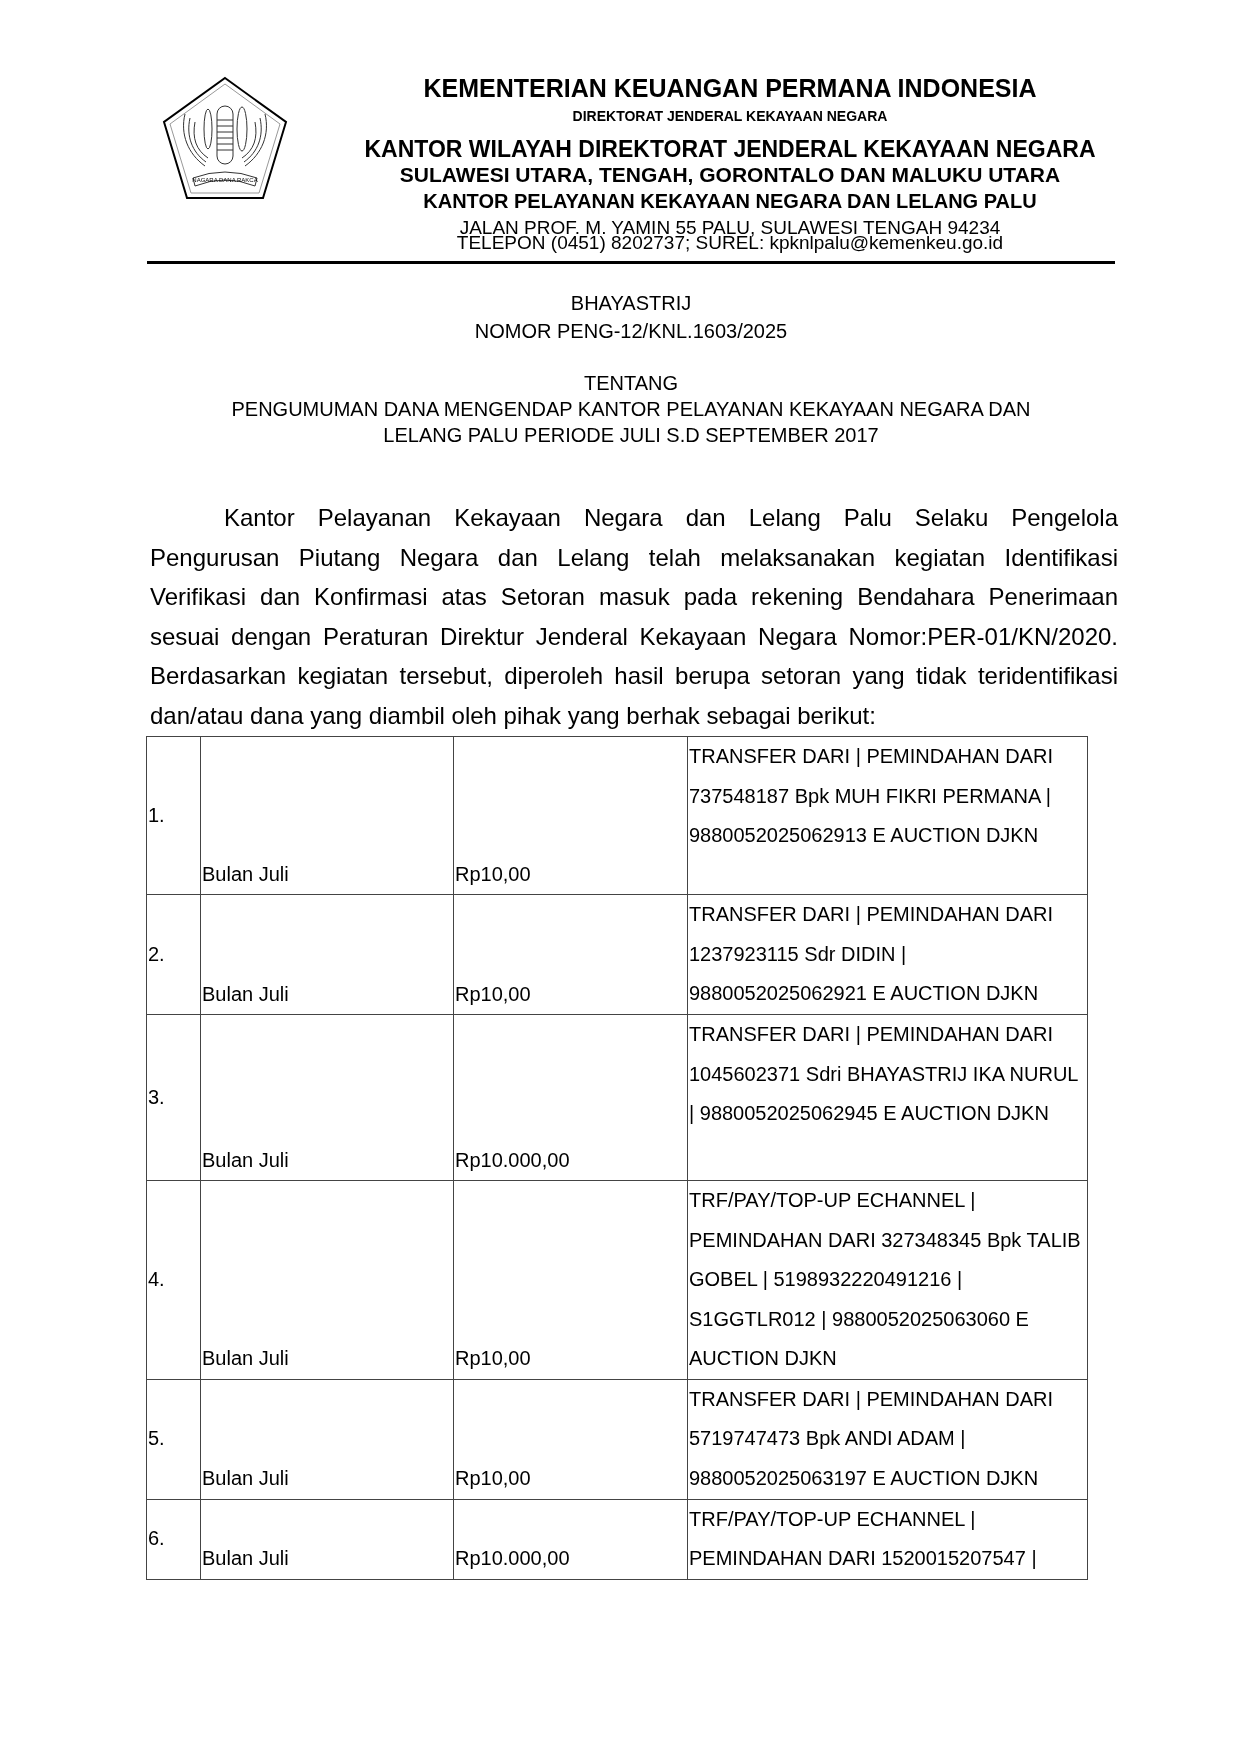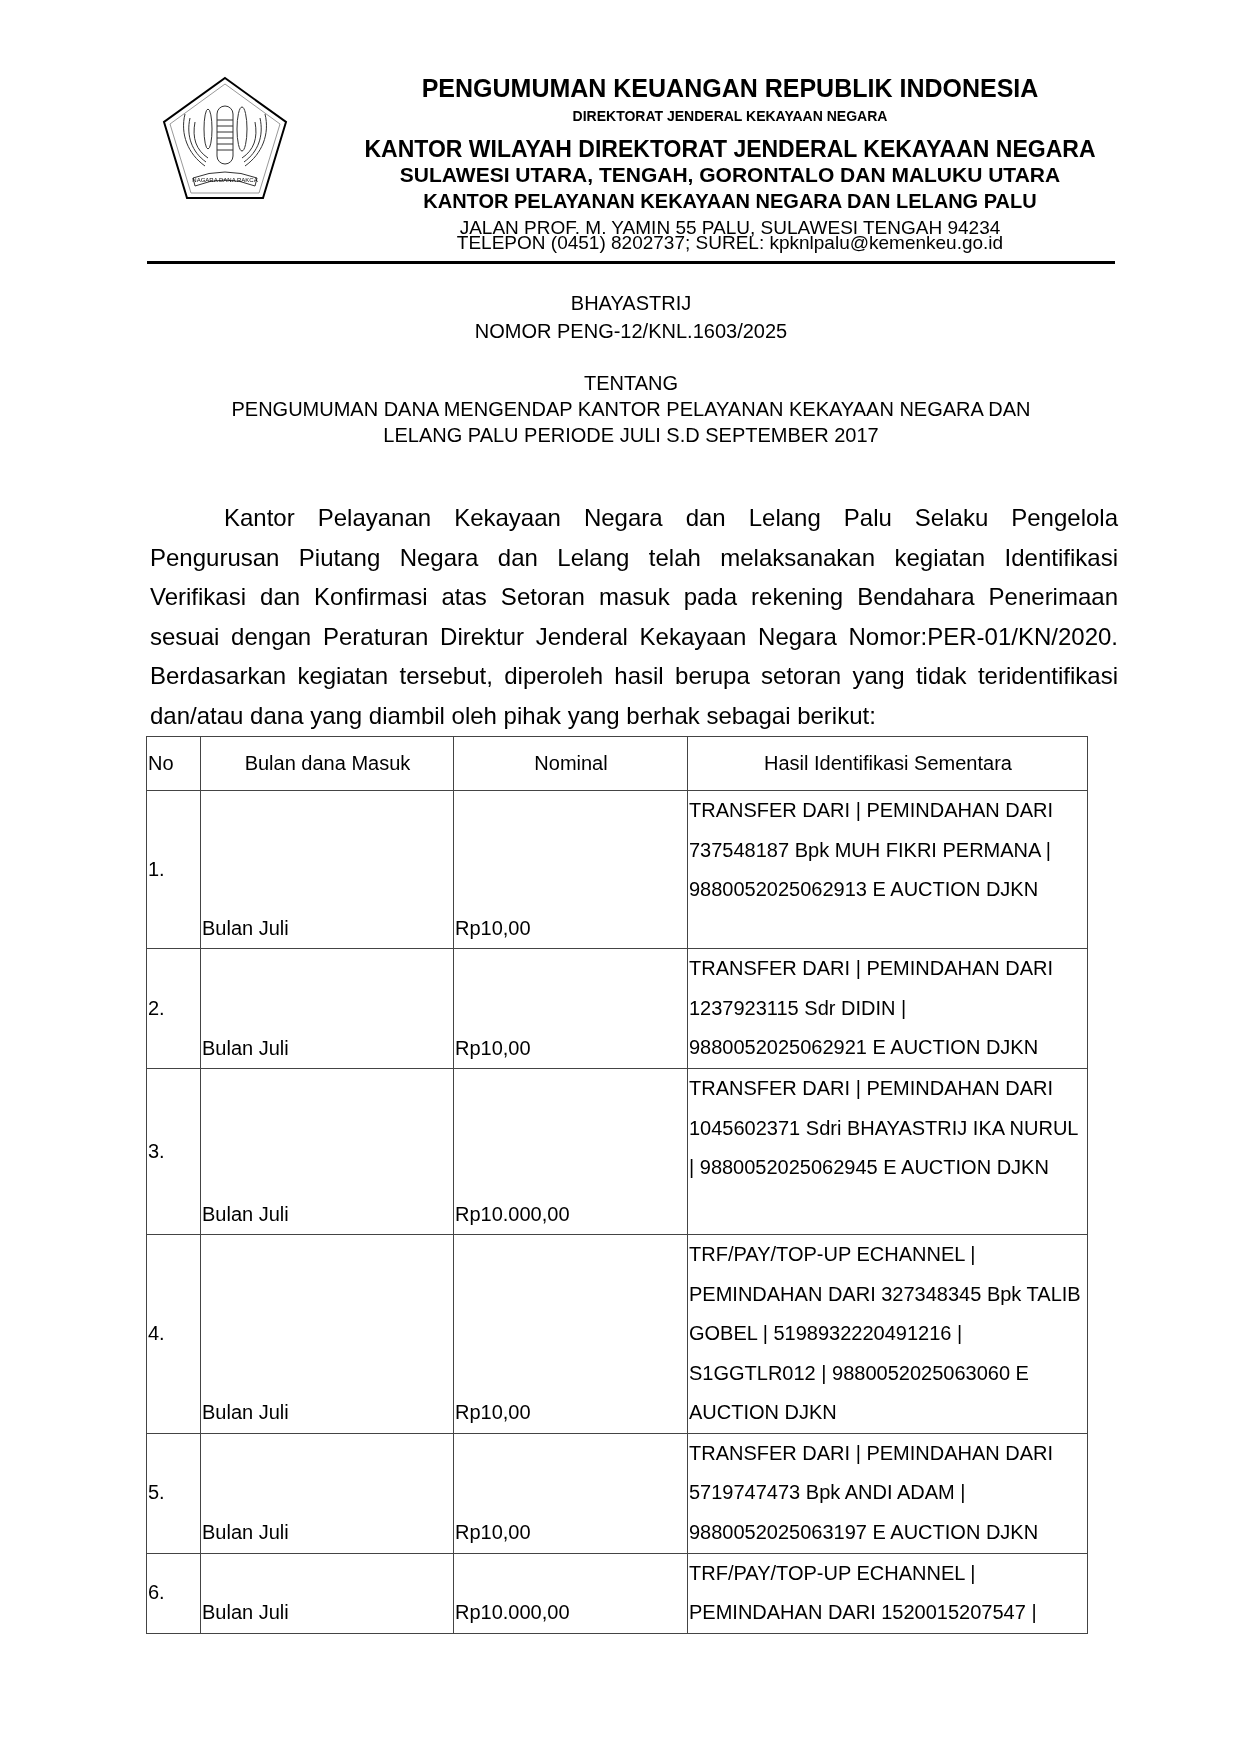--- a/index.html
+++ b/index.html
@@ -47,45 +47,39 @@
       <line x1="57" y1="64" x2="73" y2="64"></line>
     <line x1="57" y1="70" x2="73" y2="70"></line>
       <line x1="57" y1="76" x2="73" y2="76"></line>
     <ellipse cx="48" cy="55" rx="4" ry="20"></ellipse>
       <ellipse cx="82" cy="55" rx="5" ry="22"></ellipse>
     <path d="M33,104 Q65,92 97,104 L95,112 Q65,100 35,112 Z"></path>
   </g>
   <text x="65" y="108" text-anchor="middle" font-size="6" font-family="Liberation Sans, sans-serif">NAGARA DANA RAKCA</text>
 </svg>
 
-<div class="hdr h1">PENGUMUMAN KEUANGAN REPUBLIK INDONESIA</div>
+<div class="hdr h1">KEMENTERIAN KEUANGAN PERMANA INDONESIA</div>
 <div class="hdr h2">DIREKTORAT JENDERAL KEKAYAAN NEGARA</div>
 <div class="hdr h3">KANTOR WILAYAH DIREKTORAT JENDERAL KEKAYAAN NEGARA</div>
 <div class="hdr h4">SULAWESI UTARA, TENGAH, GORONTALO DAN MALUKU UTARA</div>
 <div class="hdr h5">KANTOR PELAYANAN KEKAYAAN NEGARA DAN LELANG PALU</div>
 <div class="addr a1">JALAN PROF. M. YAMIN  55 PALU, SULAWESI TENGAH 94234</div>
 <div class="addr a2">TELEPON (0451) 8202737; SUREL: kpknlpalu@kemenkeu.go.id</div>
 <div class="rule"></div>
 
 <div class="ctr t1">BHAYASTRIJ</div>
 <div class="ctr t2">NOMOR PENG-12/KNL.1603/2025</div>
 <div class="ctr t3">TENTANG</div>
 <div class="ctr t4">PENGUMUMAN DANA MENGENDAP KANTOR PELAYANAN KEKAYAAN NEGARA DAN</div>
 <div class="ctr t5">LELANG PALU PERIODE JULI S.D SEPTEMBER 2017</div>
 
 <div class="para"><span class="ind"></span><span>Kantor Pelayanan Kekayaan Negara dan Lelang Palu Selaku Pengelola Pengurusan Piutang Negara dan Lelang telah melaksanakan kegiatan Identifikasi Verifikasi dan Konfirmasi atas Setoran masuk pada rekening Bendahara Penerimaan sesuai dengan Peraturan Direktur Jenderal Kekayaan Negara Nomor:PER-01/KN/2020. Berdasarkan kegiatan tersebut, diperoleh hasil berupa setoran yang tidak teridentifikasi dan/atau dana yang diambil oleh pihak yang berhak sebagai berikut:</span></div>
 
 <table class="tbl">
   <tbody>
-      <tr class="head">
-    <td class="c-no">No</td>
-    <td class="c-mon">Bulan dana Masuk</td>
-    <td class="c-nom">Nominal</td>
-    <td class="c-res">Hasil Identifikasi Sementara</td>
-  </tr>
   <tr style="height:158px">
     <td class="c-no num">1.</td>
     <td class="c-mon">Bulan Juli</td>
     <td class="c-nom">Rp10,00</td>
     <td class="c-res res">TRANSFER DARI | PEMINDAHAN DARI 737548187 Bpk MUH FIKRI PERMANA | 9880052025062913 E AUCTION DJKN</td>
   </tr>
   <tr style="height:120px">
     <td class="c-no num">2.</td>
     <td class="c-mon">Bulan Juli</td>
     <td class="c-nom">Rp10,00</td>

